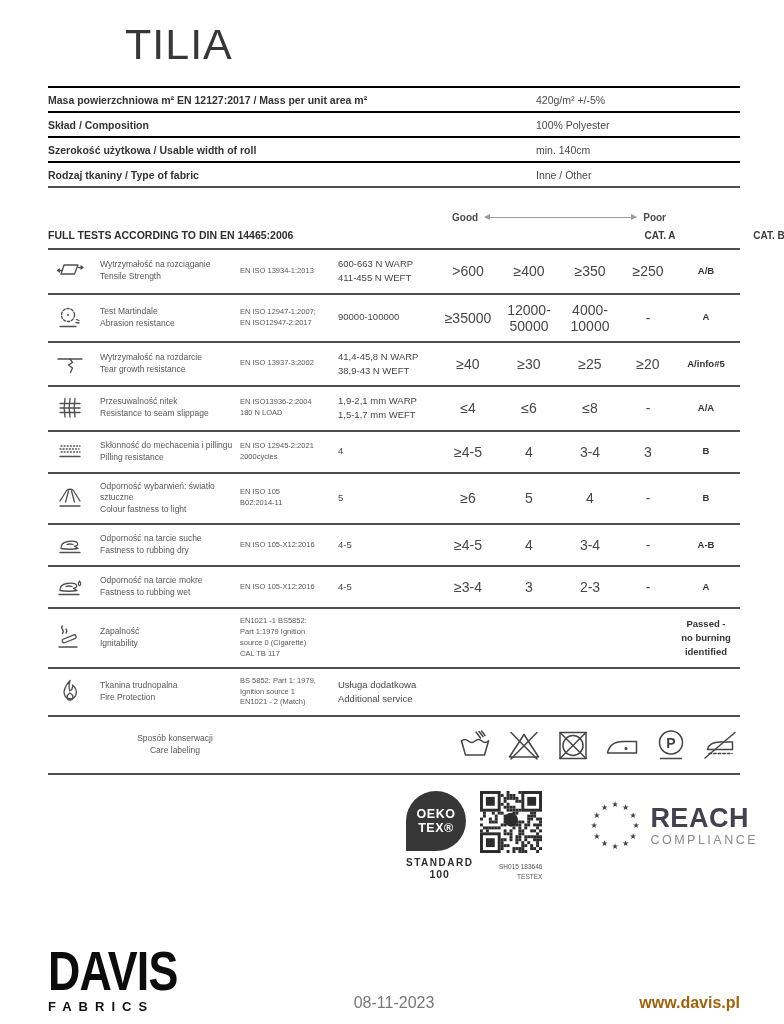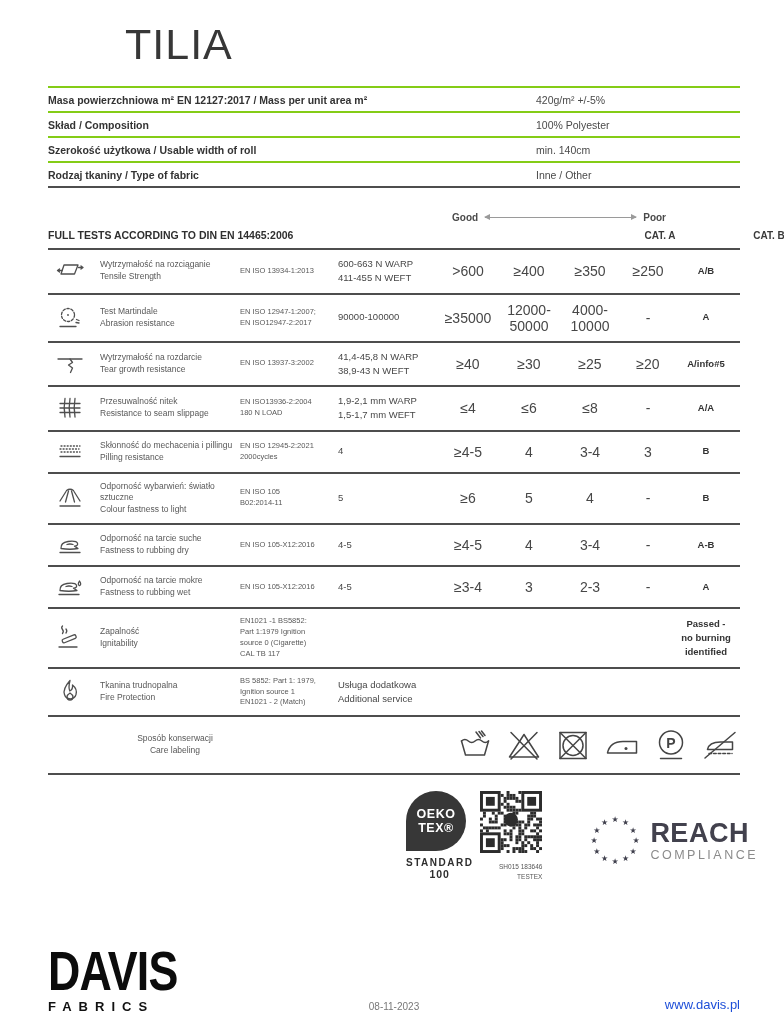--- a/index.html
+++ b/index.html
@@ -5,21 +5,21 @@
   * { margin:0; padding:0; box-sizing:border-box; }
   html,body { width:784px; height:1024px; background:#fff; overflow:hidden; }
   body { font-family:"Liberation Sans", sans-serif; color:#3f3f3f; position:relative; }
   .content { padding:0 44px 0 48px; }
 
   
   .title { margin:20px 0 0 77px; font-size:43px; font-weight:400; color:#373737; letter-spacing:1px; }
 
   
   .props { margin-top:17px; border-bottom:2px solid #4e4e4e; }
-  .prop-row { display:grid; grid-template-columns:1fr 204px; border-top:2px solid #84cc16; padding:6px 0 5px; align-items:center; }
+  .prop-row { display:grid; grid-template-columns:1fr 204px; border-top:2px solid #000000; padding:6px 0 5px; align-items:center; }
   .prop-label { font-weight:bold; font-size:10.5px; color:#333; }
   .prop-value { font-size:10.5px; color:#4a4a4a; }
 
   
   .tests { margin-top:22px; border-bottom:2px solid #4e4e4e; }
   .tgrid { display:grid; grid-template-columns:52px 140px 98px 100px 60px 62px 60px 56px 60px; }
   .scale-row { padding:2px 0 4px; }
   .scale-wrap { grid-column:5/9; display:flex; align-items:center; gap:7px; padding:0 10px 0 14px; }
   .scale-label { font-weight:bold; font-size:10px; color:#4a4a4a; }
   .scale-arrow { position:relative; flex:1; height:1px; background:#9a9a9a; }
@@ -35,42 +35,42 @@
   .c-val  { font-size:9.5px; color:#474747; line-height:1.5; white-space:pre-line; }
   .c-cat  { font-size:14px; color:#474747; text-align:center; }
   .c-res  { font-size:9.5px; font-weight:bold; color:#333; text-align:center; white-space:pre-line; line-height:1.5; }
 
   
   .care-row { display:flex; align-items:center; border-top:2px solid #4e4e4e; padding:11px 0; min-height:50px;text-align:center; }
   .care-label { margin-left:52px; width:150px; font-size:8.5px; color:#585858; line-height:1.4; }
   .care-icons { margin-left:auto; display:flex; gap:13px; align-items:center; padding-right:2px; }
 
   
-  .certs { display:flex; align-items:center; margin:16px 0 0 358px; gap:46px; }
+  .certs { display:flex; align-items:flex-start; margin:16px 0 0 358px; gap:46px; }
   .oeko-group { display:flex; gap:7px; }
   .oeko-col { text-align:center; }
   .oeko-blob { width:60px; height:60px; background:#373737; border-radius:50% 50% 50% 0; display:flex; flex-direction:column; justify-content:center; align-items:center; }
   .oeko-blob div { color:#fff; font-weight:bold; font-size:12.5px; line-height:1.15; letter-spacing:0.5px; }
   .oeko-standard { margin-top:6px; font-weight:bold; font-size:10px; letter-spacing:1.5px; color:#2e2e2e; }
   .oeko-number { font-weight:bold; font-size:10.5px; letter-spacing:1px; color:#2e2e2e; }
   .qr-col { width:62px; }
   .qr-caption { margin-top:5px; font-size:6.5px; color:#555; text-align:right; line-height:1.5; white-space:pre-line; }
   .reach { display:flex; align-items:center; gap:10px; margin-top:9px; }
   .stars { position:relative; width:52px; height:52px; }
   .stars span { position:absolute; font-size:8px; color:#3f3f4c; }
   .reach-title { font-size:27px; font-weight:bold; color:#42414d; letter-spacing:0.5px; line-height:1; }
   .reach-sub { font-size:12.5px; color:#8b8b8b; letter-spacing:2.5px; margin-top:1px; }
 
   
   .footer { position:absolute; left:48px; right:44px; bottom:10px; height:80px; }
   .brand { position:absolute; left:0; bottom:0; }
   .brand-name { font-size:56px; font-weight:bold; color:#0c0c0c; line-height:0.82; transform:scaleX(0.8); transform-origin:left bottom; letter-spacing:-1px; }
   .brand-sub { font-size:13px; font-weight:bold; color:#111; letter-spacing:7px; margin-top:5px; }
-  .footer-date { position:absolute; left:50%; transform:translateX(-50%); bottom:2px; font-size:10px; color:#787878; }
-  .footer-site { position:absolute; right:0; bottom:2px; font-size:13px; font-weight:normal; color:#1d4ed8; }
+  .footer-date { position:absolute; left:50%; transform:translateX(-50%); bottom:2px; font-size:16px; color:#787878; }
+  .footer-site { position:absolute; right:0; bottom:2px; font-size:16px; font-weight:bold; color:#a16207; }
 
   svg.ticon { stroke:#4f4f4f; fill:none; stroke-width:1.3; stroke-linecap:round; stroke-linejoin:round; }
   svg.cicon { stroke:#454545; fill:none; stroke-width:1.5; stroke-linecap:round; stroke-linejoin:round; }
 </style>
 </head>
 <body>
 
 <div class="content">
 
   <div class="title">TILIA</div>

